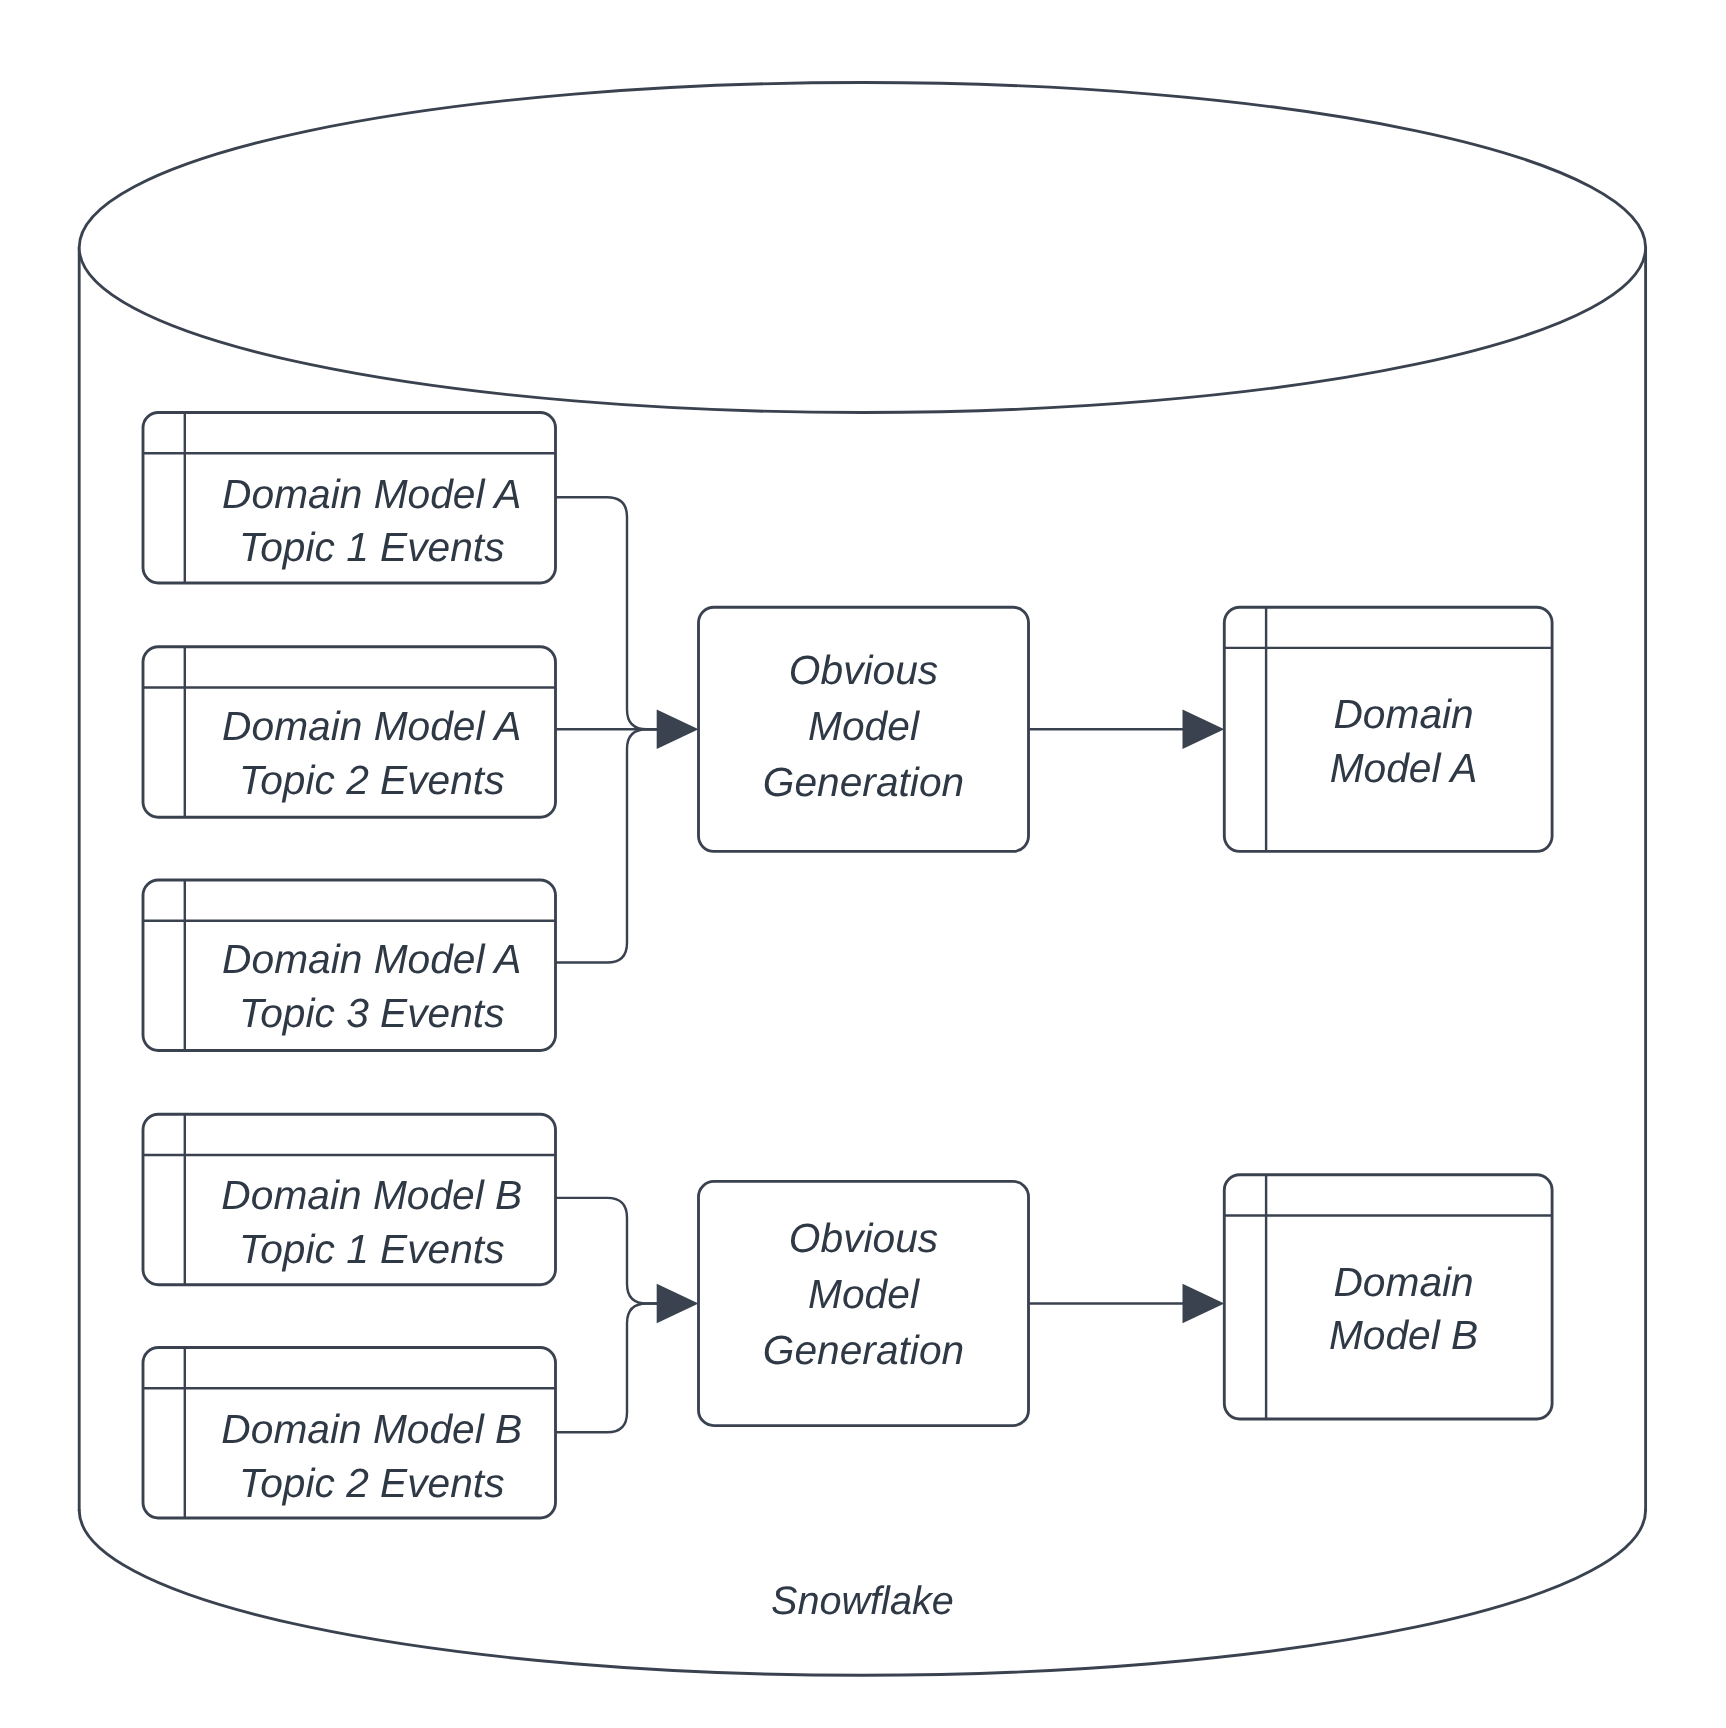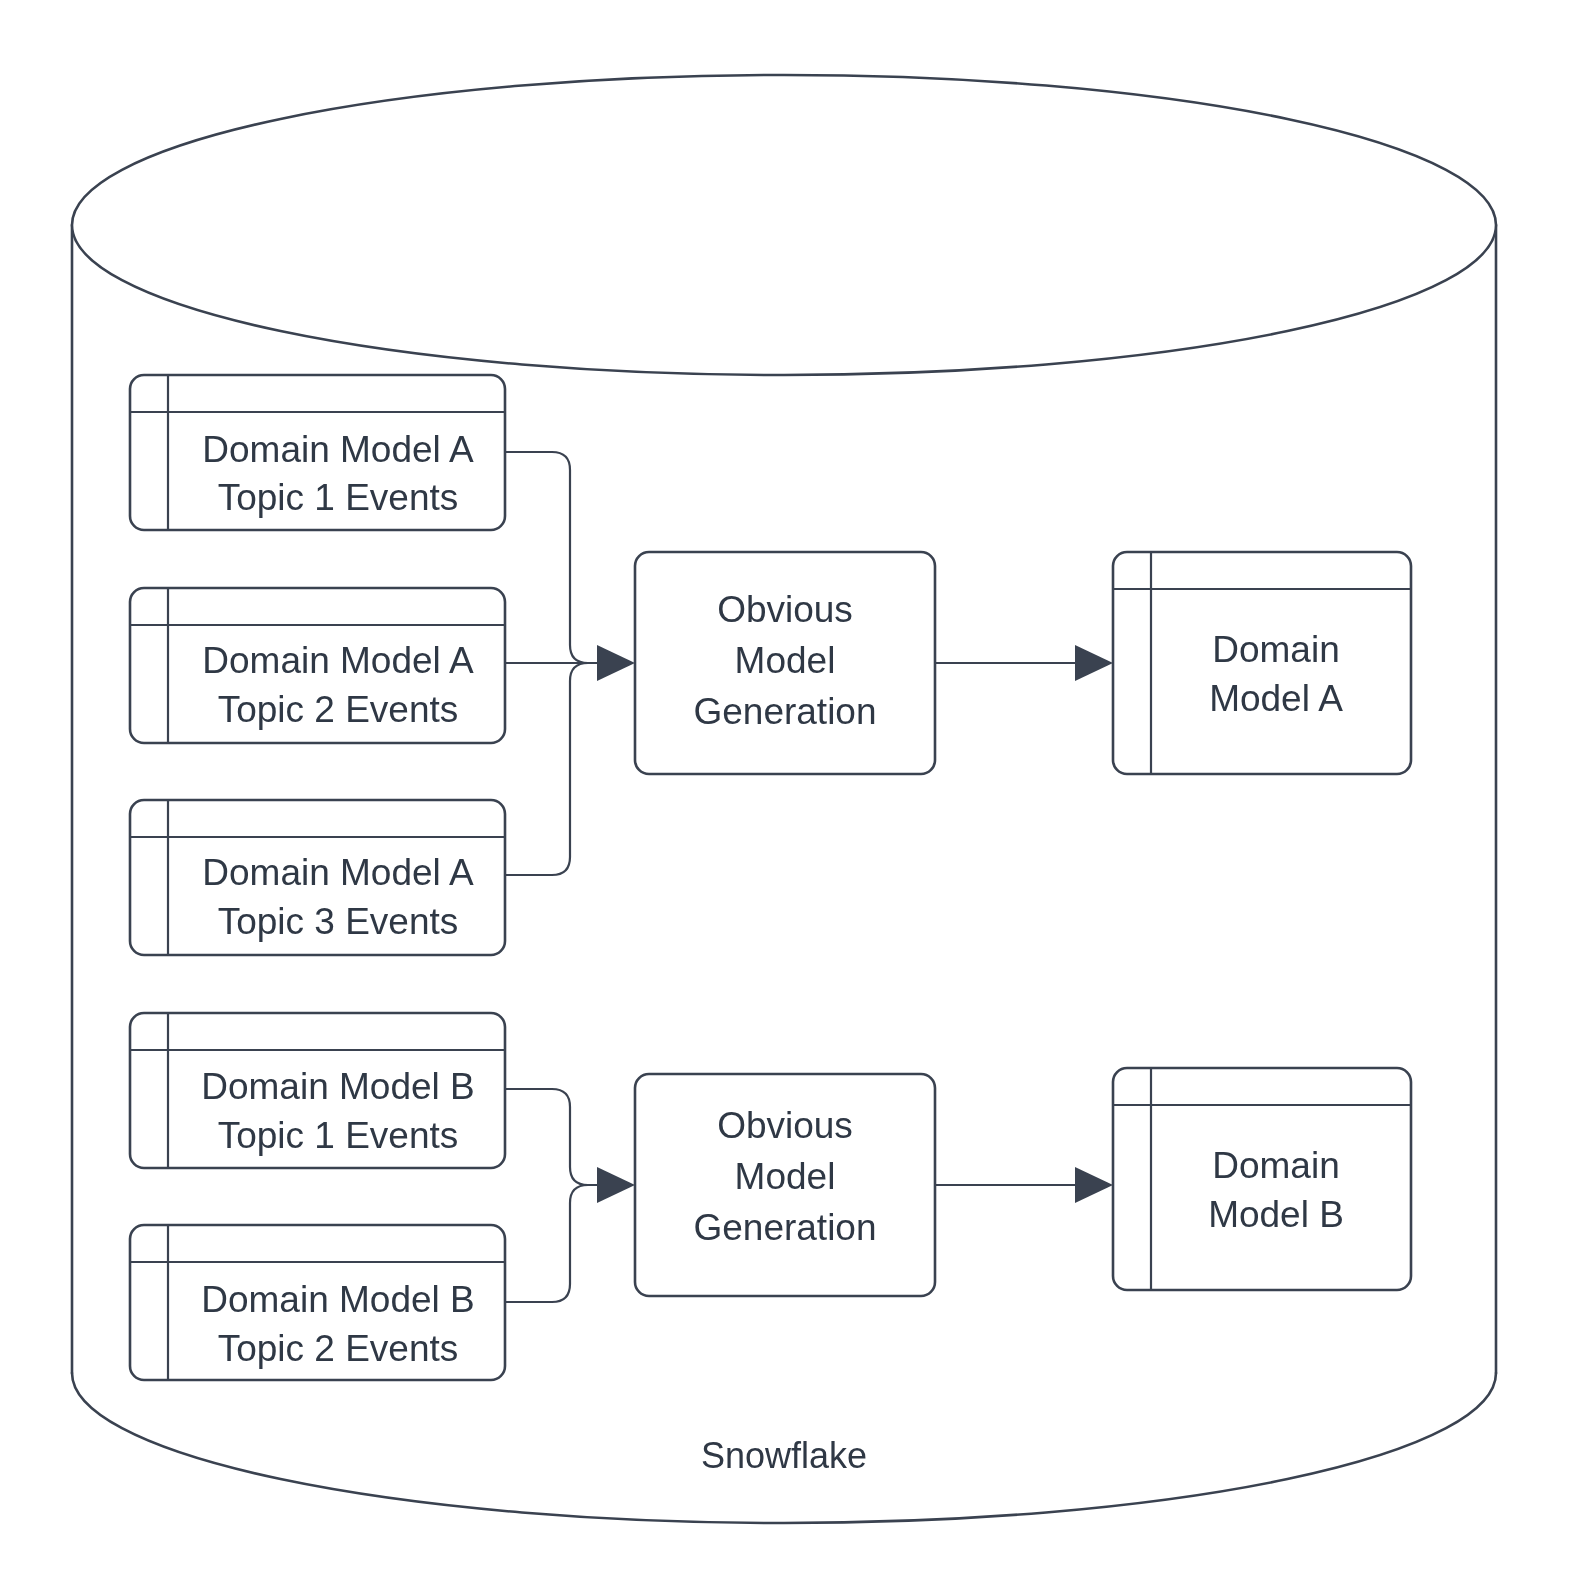--- a/index.html
+++ b/index.html
@@ -10,20 +10,21 @@
   body {
     width: 1569px;
     height: 1571px;
     font-family: "Liberation Sans", sans-serif;
     overflow: hidden;
   }
   #diagram-root {
     position: relative;
     width: 1535px;
     height: 1571px;
+    font-style: italic;
   }
   svg#diagram {
     display: block;
     width: 1569px;
     height: 1571px;
   }
   .stroke-thin {
     fill: none;
     stroke: #3a4250;
     stroke-width: 2.2;

